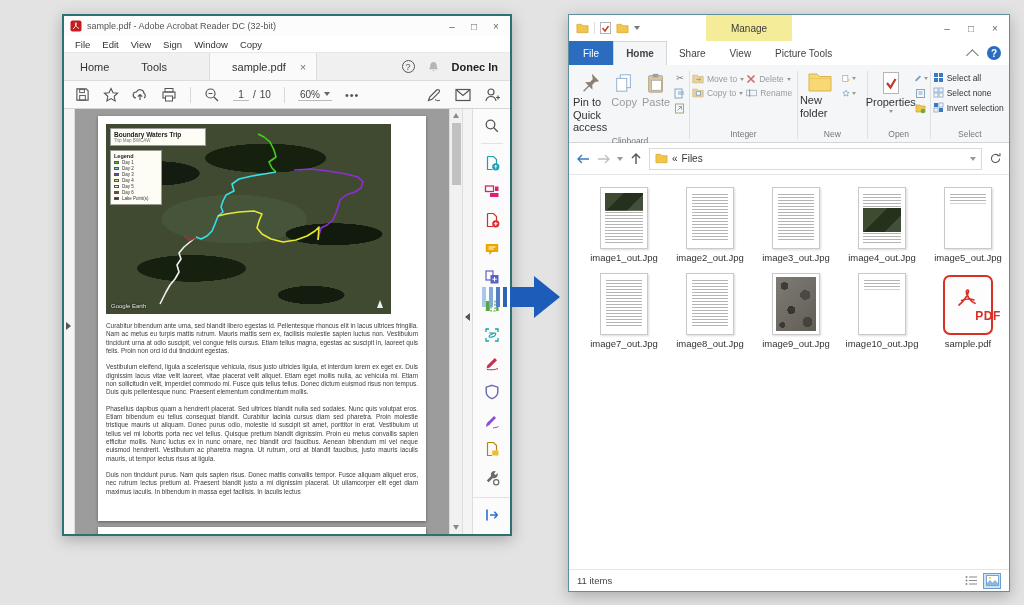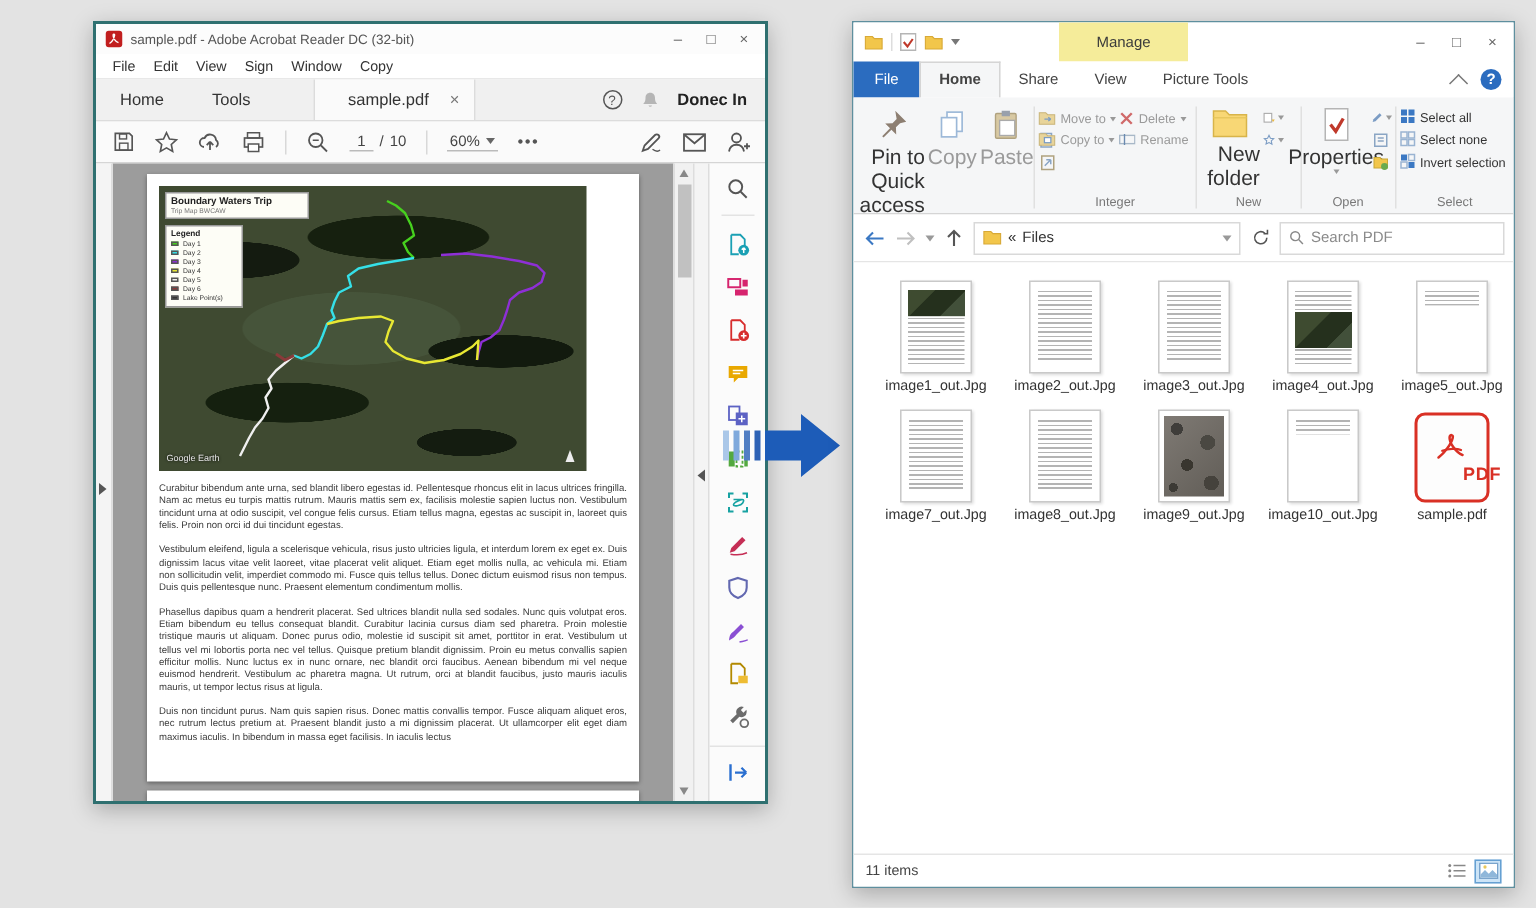--- a/index.html
+++ b/index.html
@@ -120,21 +120,21 @@
   .help-blue { width:14px; height:14px; border-radius:50%; background:#2b6cbf; color:#fff;
     font-size:10px; font-weight:bold; display:flex; align-items:center; justify-content:center; }
 
   .ribbon { height:78px; background:#f5f6f7; border-bottom:1px solid #d5d5d5; display:flex;
     align-items:stretch; padding:3px 0 0 2px; flex:none; }
   .rib-group { display:flex; flex-direction:column; padding:0 2px; }
   .rib-group-body { flex:1; display:flex; align-items:flex-start; gap:2px; padding-top:2px; }
   .rib-group-label { text-align:center; font-size:8.5px; color:#777; padding:2px 0 3px 0; }
   .rib-sep { width:1px; background:#e0e0e0; margin:3px 0; }
   .bigbtn { display:flex; flex-direction:column; align-items:center; width:44px; gap:1px; padding-top:1px; }
-  .bigbtn .bb-label { font-size:14px; color:#333; text-align:right; line-height:1.15; }
+  .bigbtn .bb-label { font-size:11px; color:#333; text-align:left; line-height:1.15; }
   .bigbtn.dim .bb-label { color:#9a9a9a; }
   .smallcol { display:flex; flex-direction:column; gap:3px; padding-top:2px; }
   .smallico { width:14px; height:12px; display:flex; align-items:center; justify-content:center;
     font-size:9px; color:#777; }
   .medcol { display:flex; flex-direction:column; gap:4px; padding-top:4px; }
   .medbtn { display:flex; align-items:center; gap:3px; font-size:8.5px; color:#9a9a9a; white-space:nowrap; }
   .medbtn.en { color:#333; }
   .caret-mini { width:0; height:0; border-left:2.5px solid transparent; border-right:2.5px solid transparent;
     border-top:3px solid #999; display:inline-block; }
 
@@ -723,27 +723,20 @@
         <span>Files</span>
         <span class="spacer"></span>
         <span class="caret-down" style="border-top-color:#999"></span>
       </span>
       <span class="nav-ico">
           <svg width="13" height="13" viewBox="0 0 16 16">
             <path d="M13 8a5 5 0 11-1.6-3.7" fill="none" stroke="#555" stroke-width="1.3"></path>
             <path d="M13.5 1.5v3.2h-3.2" fill="none" stroke="#555" stroke-width="1.3"></path>
           </svg>
         </span>
-      <span class="search-box">
-        <svg width="11" height="11" viewBox="0 0 16 16">
-            <circle cx="6.5" cy="6.5" r="4.3" fill="none" stroke="#888" stroke-width="1.4"></circle>
-            <path d="M9.8 9.8l4.2 4.2" stroke="#888" stroke-width="1.4"></path>
-          </svg>
-        <input class="search-input" placeholder="Search PDF" style="">
-      </span>
     </div>
 
     <div class="filearea">
       <div class="file-item">
         <div class="thumb-wrap">
             <div class="thumb map-top"></div>
           </div>
         <div class="file-label">image1_out.Jpg</div>
       </div>
       <div class="file-item">

